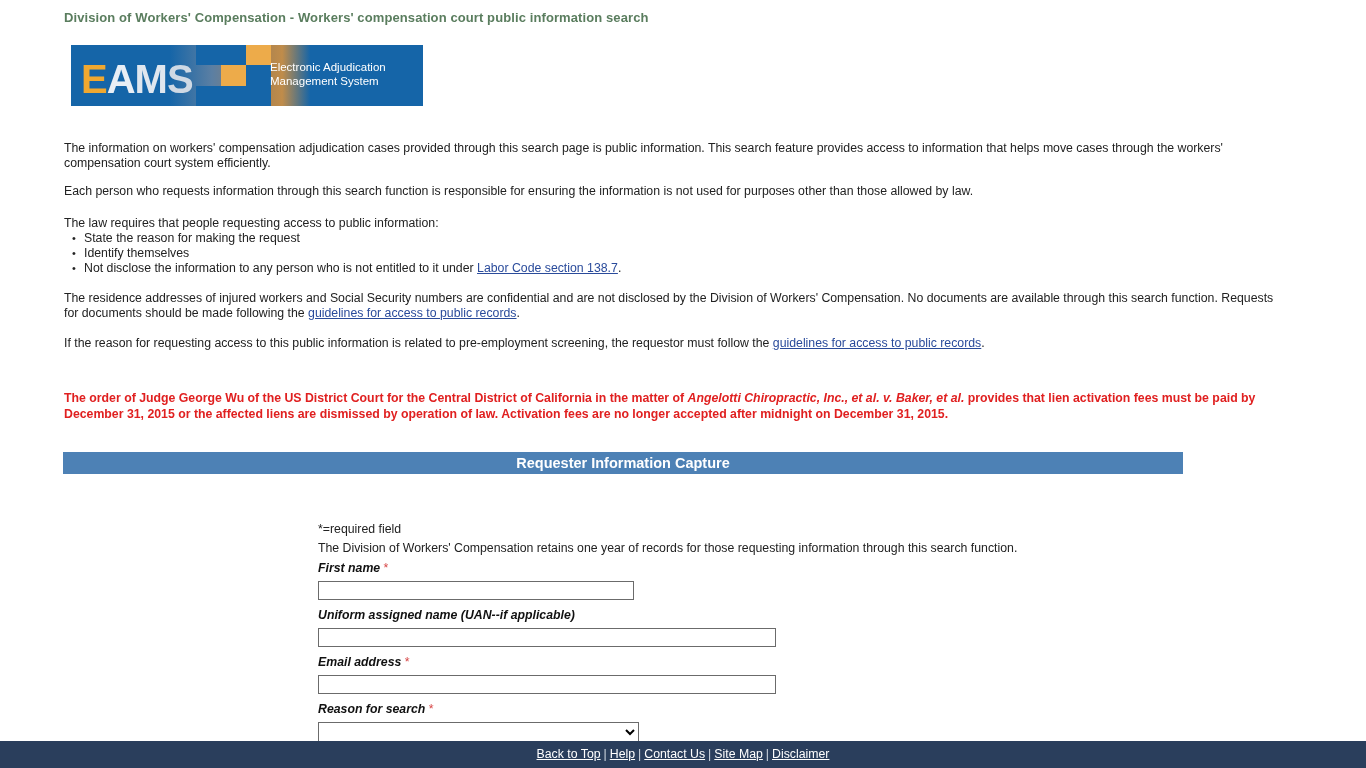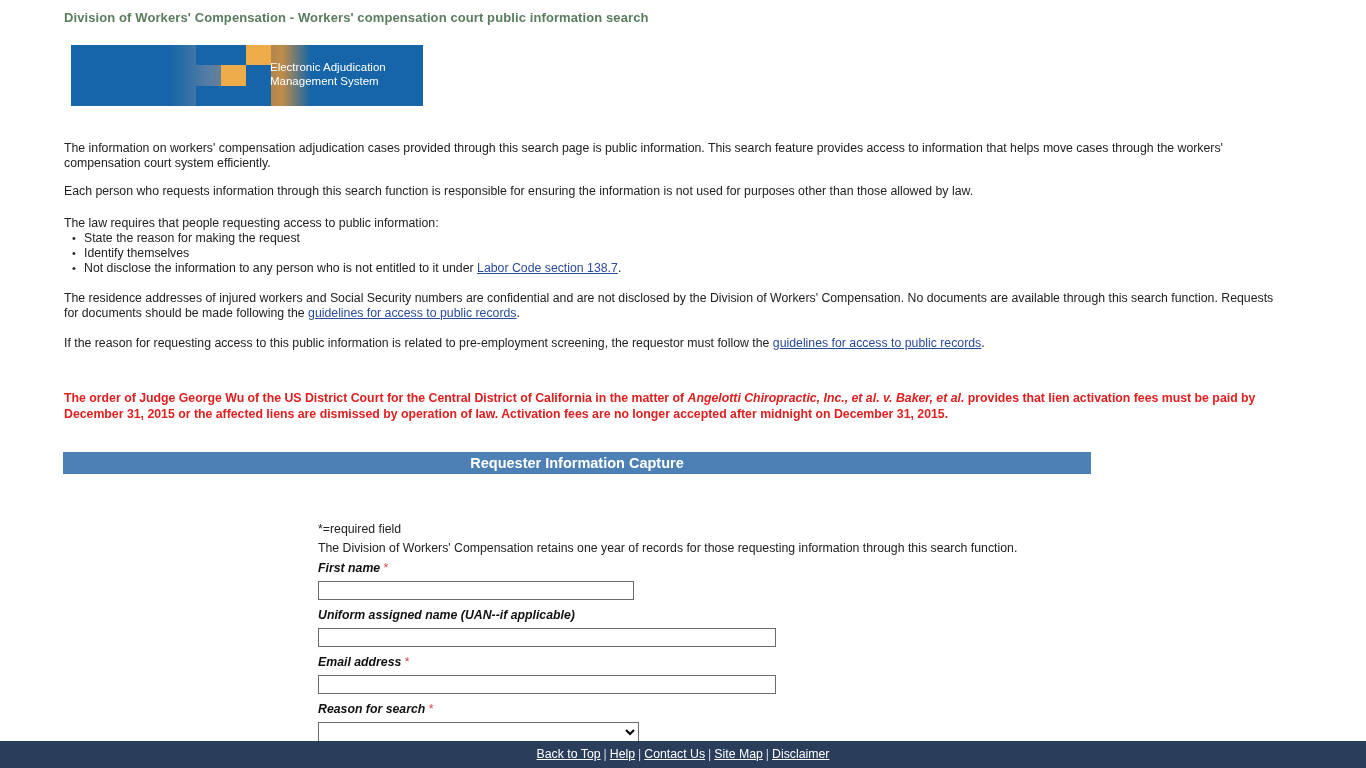--- a/index.html
+++ b/index.html
@@ -119,21 +119,21 @@
     font-size: 12.3px;
     line-height: 16px;
   }
   .notice i { font-style: italic; }
 
   
   .section-bar {
     position: absolute;
     left: 63px;
     top: 452px;
-    width: 1028px;
+    width: 1120px;
     height: 22px;
     background: #4d81b5;
     color: #ffffff;
     font-weight: bold;
     font-size: 14.5px;
     line-height: 22px;
     text-align: center;
   }
 
   
@@ -219,20 +219,21 @@
   }
 </style>
 </head>
 <body>
 
 <div class="page">
 
   <div class="page-title">Division of Workers' Compensation - Workers' compensation court public information search</div>
 
   <div class="logo">
+    <div class="logo-eams"><span class="e1">E</span><span class="a">A</span><span class="m">M</span><span class="s">S</span></div>
 
     <div class="sq blue" style="left:150px; top:0px;  width:25px; height:20px;"></div>
     <div class="sq orange" style="left:175px; top:0px;  width:25px; height:20px;"></div>
     <div class="sq orange" style="left:150px; top:20px; width:25px; height:21px;"></div>
     <div class="sq blue" style="left:175px; top:20px; width:25px; height:21px;"></div>
     <div class="sq blue" style="left:150px; top:41px; width:25px; height:20px;"></div>
     <div class="sq blue" style="left:175px; top:41px; width:25px; height:20px;"></div>
     <div class="sq blue" style="left:125px; top:0px;  width:25px; height:20px;"></div>
     <div class="sq blue" style="left:125px; top:41px; width:25px; height:20px;"></div>
 

